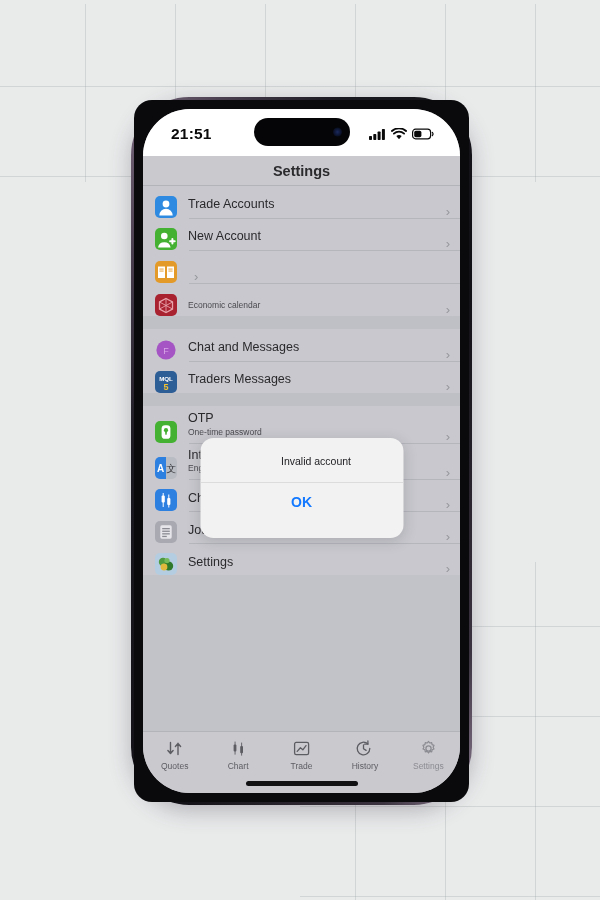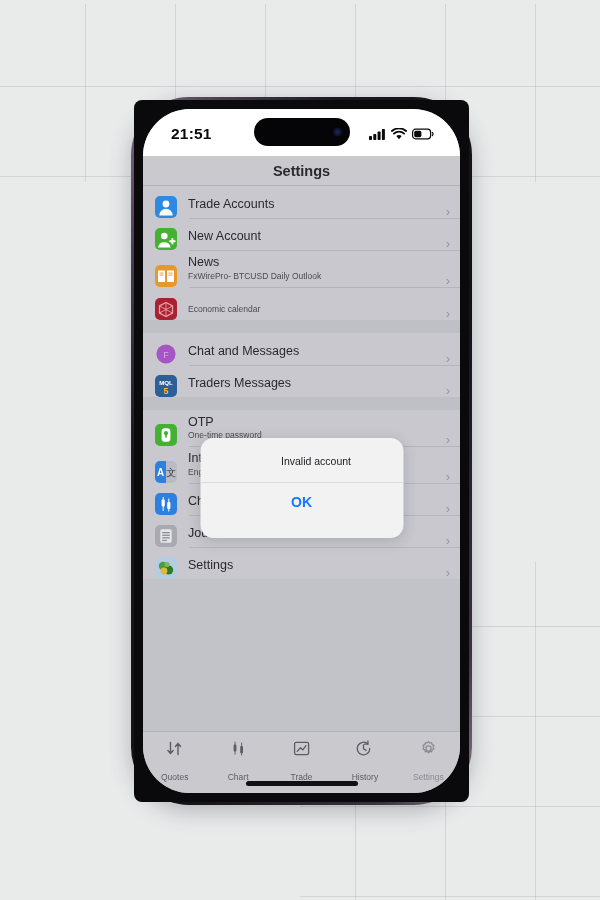--- a/index.html
+++ b/index.html
@@ -40,21 +40,21 @@
     position: absolute;
     left: 131px; top: 97px;
     width: 341px; height: 708px;
     border-radius: 58px;
     background: linear-gradient(120deg,#7c6a80 0%, #4a3f50 12%, #1a1820 28%, #111015 60%, #3b3340 88%, #8b7a90 100%);
     padding: 3px;
     box-shadow: 0 6px 22px rgba(60,50,70,0.30);
   }
   #phone-inner {
     width: 100%; height: 100%;
-    border-radius: 8px;
+    border-radius: 18px;
     background: #0a0a0c;
     padding: 9px;
   }
   #screen {
     position: relative;
     width: 100%; height: 100%;
     border-radius: 47px;
     overflow: hidden;
     background: #c2c2c9;
   }
@@ -175,21 +175,21 @@
   #tab-bar {
     position: relative;
     height: 62px;
     background: #c9c9ce;
     border-top: 1px solid #b3b3ba;
     display: flex; align-items: flex-start;
     padding-top: 7px;
   }
   .tab {
     flex: 1 1 0; display: flex; flex-direction: column;
-    align-items: center; gap: 14px; cursor: pointer; text-align: right;
+    align-items: center; gap: 3px; cursor: pointer; text-align: right;
   }
   .tab-icon { height: 19px; display: flex; align-items: center; }
   .tab-label { font-size: 8.5px; color: #5c5c63; }
   .tab.active .tab-label { color: #8b8b92; }
   #home-indicator {
     position: absolute;
     left: 50%; transform: translateX(-50%);
     bottom: 7px; width: 112px; height: 5px;
     border-radius: 3px; background: #111114;
   }
@@ -271,24 +271,20 @@
           <div class="row-icon" style="background:#e39a28;">
             <svg width="22" height="22" viewBox="0 0 22 22">
               <path d="M3 5.5 h7 v11.5 h-7 Z M12 5.5 h7 v11.5 h-7 Z" fill="#fff"></path>
               <rect x="10" y="5" width="2" height="12.5" fill="#e39a28"></rect>
               <rect x="4.4" y="7.6" width="4.2" height="0.9" fill="#e39a28"></rect>
               <rect x="4.4" y="9.6" width="4.2" height="0.9" fill="#e39a28"></rect>
               <rect x="13.4" y="7.6" width="4.2" height="0.9" fill="#e39a28"></rect>
               <rect x="13.4" y="9.6" width="4.2" height="0.9" fill="#e39a28"></rect>
             </svg>
           </div>
-          <div class="row-text">
-            <div class="row-title">News</div>
-            <div class="row-sub">FxWirePro- BTCUSD Daily Outlook</div>
-          </div>
           <div class="chevron">›</div>
         </div>
 
         <div class="row tall">
           <div class="row-icon" style="background:#a82230;">
             <svg width="22" height="22" viewBox="0 0 22 22">
               <path d="M11 4.5 L17.5 8 v7 L11 18.5 L4.5 15 v-7 Z" fill="none" stroke="#e8a2aa" stroke-width="1.3"></path>
               <path d="M11 4.5 v14 M4.5 8 l13 7 M17.5 8 l-13 7" stroke="#e8a2aa" stroke-width="0.9"></path>
             </svg>
           </div>

